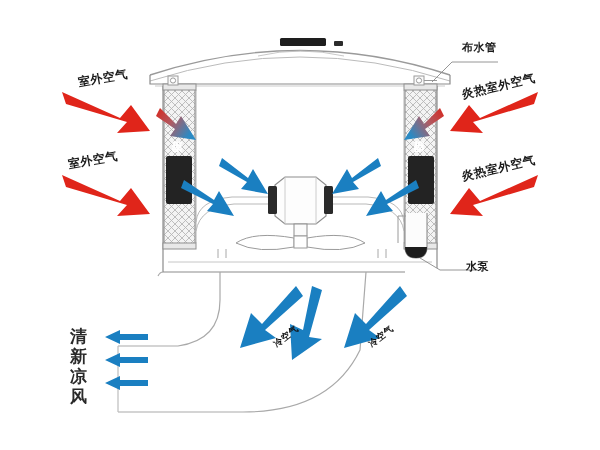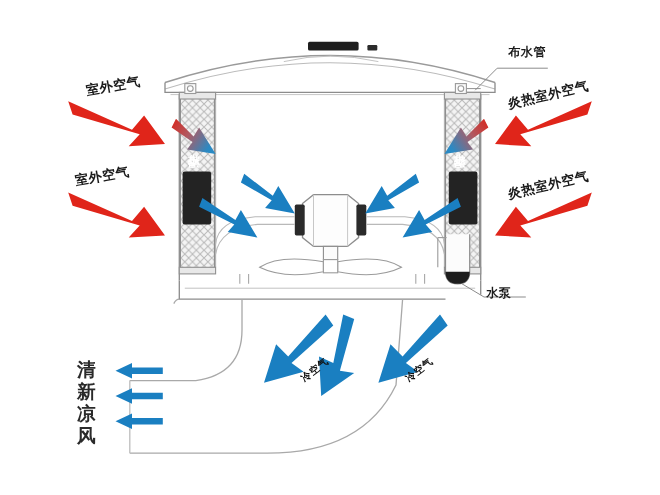--- a/index.html
+++ b/index.html
@@ -226,21 +226,21 @@
     </g>
 
     <g stroke="#8a8a8a" stroke-width="0.9" fill="none">
       <path d="M432 82 L452 62 L498 62"></path>
       <path d="M420 258 L440 270 L478 270"></path>
     </g>
   </svg>
 
   <div class="lbl lbl-lead" style="left:462px; top:40px;">布水管</div>
 
-  <div class="lbl lbl-lead" style="left:442px; top:259px;">水泵</div>
+  <div class="lbl lbl-lead" style="left:466px; top:259px;">水泵</div>
 
   <div class="lbl lbl-air" style="left:78px; top:70px; transform:rotate(-10deg);">室外空气</div>
 
   <div class="lbl lbl-air" style="left:68px; top:152px; transform:rotate(-10deg);">室外空气</div>
 
   <div class="lbl lbl-air" style="left:461px; top:78px; transform:rotate(-13deg);">炎热室外空气</div>
 
   <div class="lbl lbl-air" style="left:461px; top:160px; transform:rotate(-13deg);">炎热室外空气</div>
 
   <div class="lbl-pad" style="left:172px; top:160px; transform:rotate(180deg);">湿帘</div>

